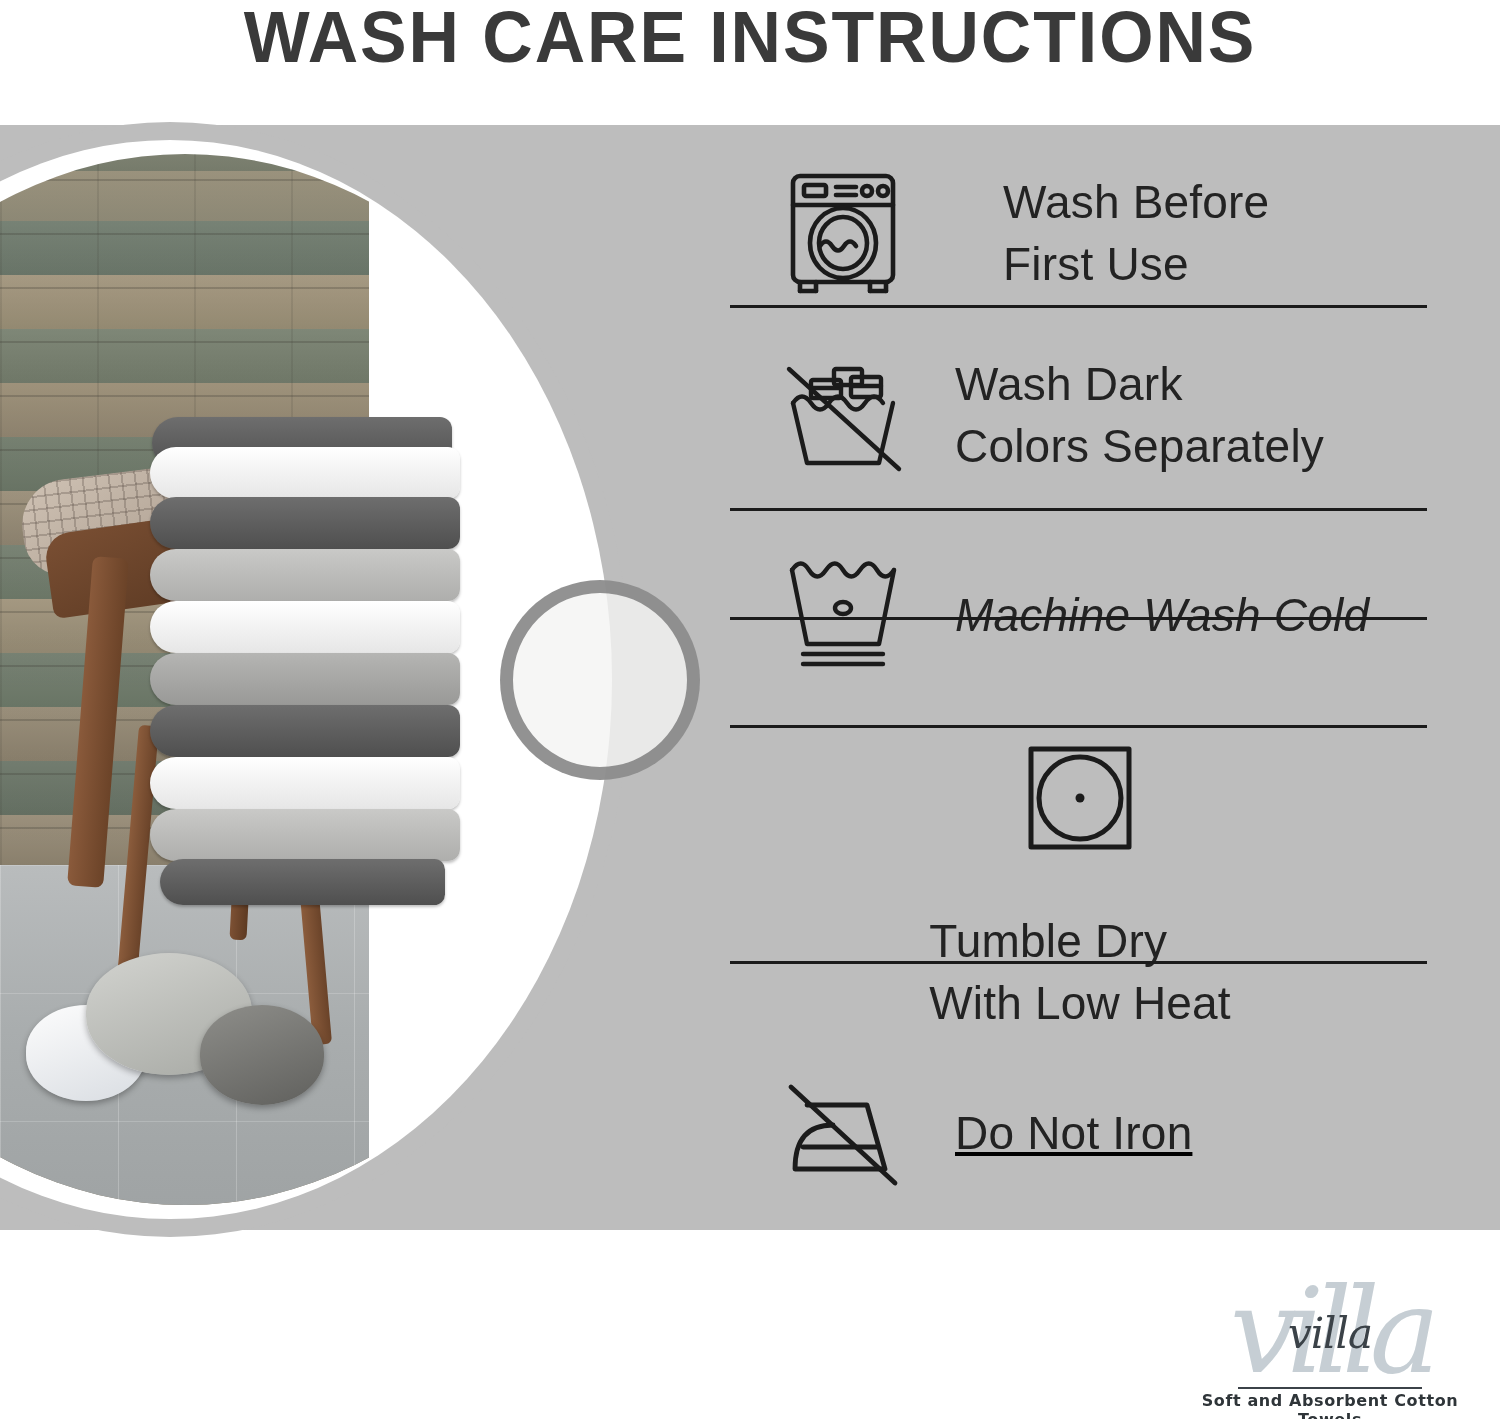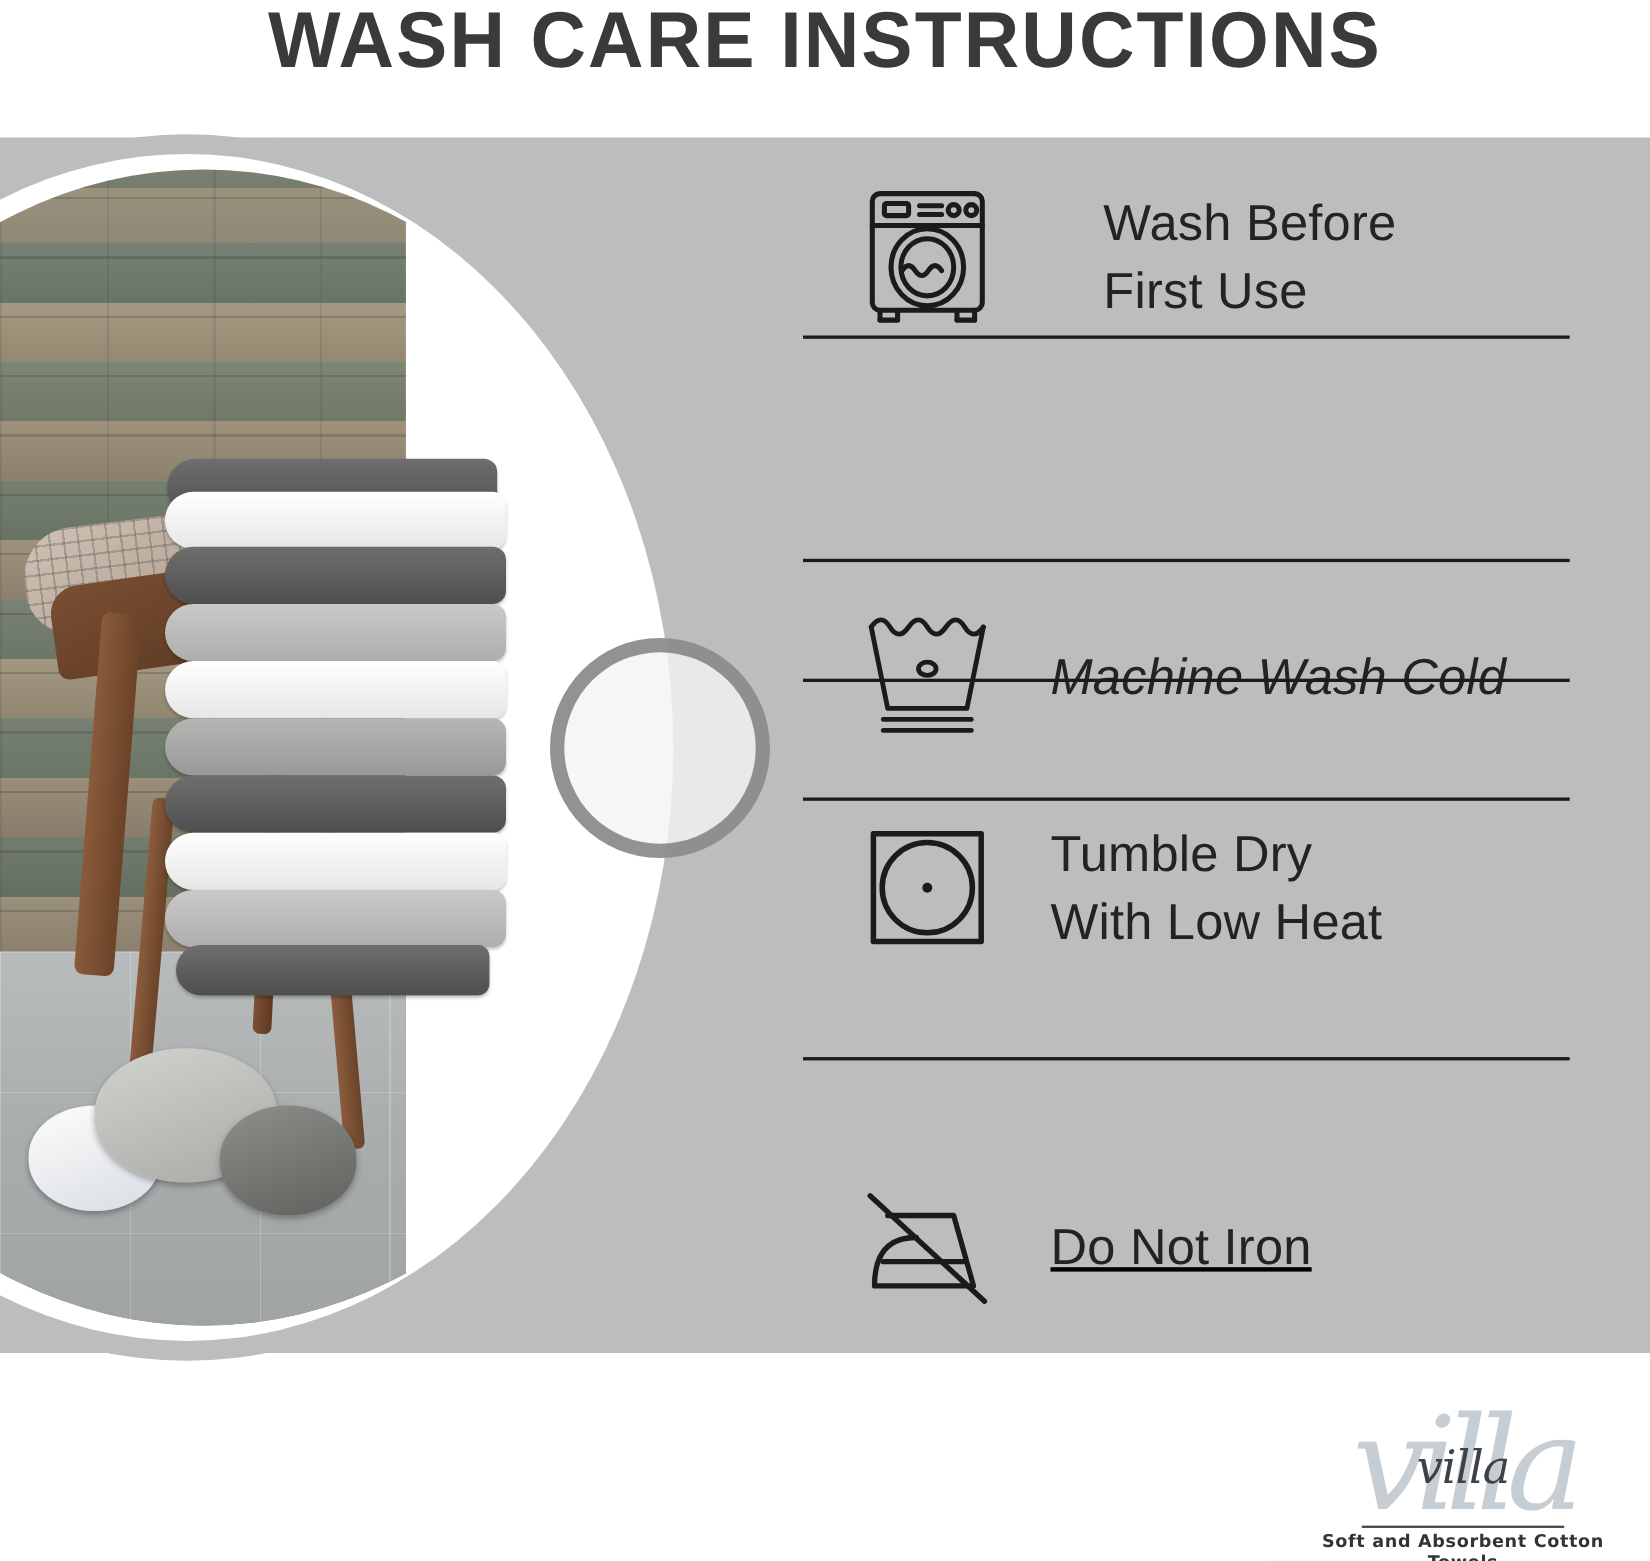--- a/index.html
+++ b/index.html
@@ -319,37 +319,53 @@
         <line x1="86" y1="112" x2="86" y2="121"></line>
           <line x1="102" y1="112" x2="102" y2="121"></line>
         <line x1="86" y1="121" x2="102" y2="121"></line>
       </svg>
     </div>
     <div class="label-cell">Wash Before
 First Use</div>
   </div>
   <div class="divider" style="top:180px;"></div>
 
+  <div class="row" style="top:200px;height:180px;">
+    <div class="icon-cell">
+      <svg width="132" height="120" viewBox="0 0 132 120" fill="none" stroke="#1b1b1b" stroke-width="4.4" stroke-linecap="round" stroke-linejoin="round">
+        <path d="M16 48 L30 108 H102 L116 48"></path>
+        <path d="M16 48 q9 -13 18 0 t18 0 t18 0 t18 0 t18 0"></path>
+        <rect x="34" y="25" width="30" height="18" rx="2"></rect>
+        <line x1="34" y1="33" x2="64" y2="33"></line>
+        <rect x="57" y="14" width="28" height="16" rx="2"></rect>
+        <rect x="74" y="22" width="30" height="20" rx="2"></rect>
+        <line x1="74" y1="31" x2="104" y2="31"></line>
+        <line x1="12" y1="14" x2="122" y2="114"></line>
+      </svg>
+    </div>
+    <div class="label-cell">Wash Dark
+Colors Separately</div>
+  </div>
   <div class="divider" style="top:383px;"></div>
 
   <div class="row" style="top:400px;height:180px;font-style:italic;">
     <div class="icon-cell">
       <svg width="122" height="118" viewBox="0 0 122 118" fill="none" stroke="#1b1b1b" stroke-width="4.4" stroke-linecap="round" stroke-linejoin="round">
         <path d="M10 14 L25 88 H97 L112 14"></path>
         <path d="M10 14 q9 -13 17 0 t17 0 t17 0 t17 0 t17 0 t17 0"></path>
         <ellipse cx="61" cy="52" rx="8" ry="6"></ellipse>
         <line x1="21" y1="98" x2="101" y2="98"></line>
         <line x1="21" y1="108" x2="101" y2="108"></line>
       </svg>
     </div>
     <div class="label-cell">Machine Wash Cold</div>
   </div>
   <div class="divider" style="top:492px;"></div>
 
-  <div class="row" style="top:592px;height:180px;">
+  <div class="row" style="top:560px;height:180px;flex-direction:column;">
     <div class="icon-cell">
       <svg width="118" height="118" viewBox="0 0 118 118" fill="none" stroke="#1b1b1b" stroke-width="5" stroke-linecap="round" stroke-linejoin="round">
         <rect x="10" y="10" width="98" height="98"></rect>
         <circle cx="59" cy="59" r="41"></circle>
         <circle cx="59" cy="59" r="4.5" fill="#1b1b1b" stroke="none"></circle>
       </svg>
     </div>
     <div class="label-cell">Tumble Dry
 With Low Heat</div>
   </div>

